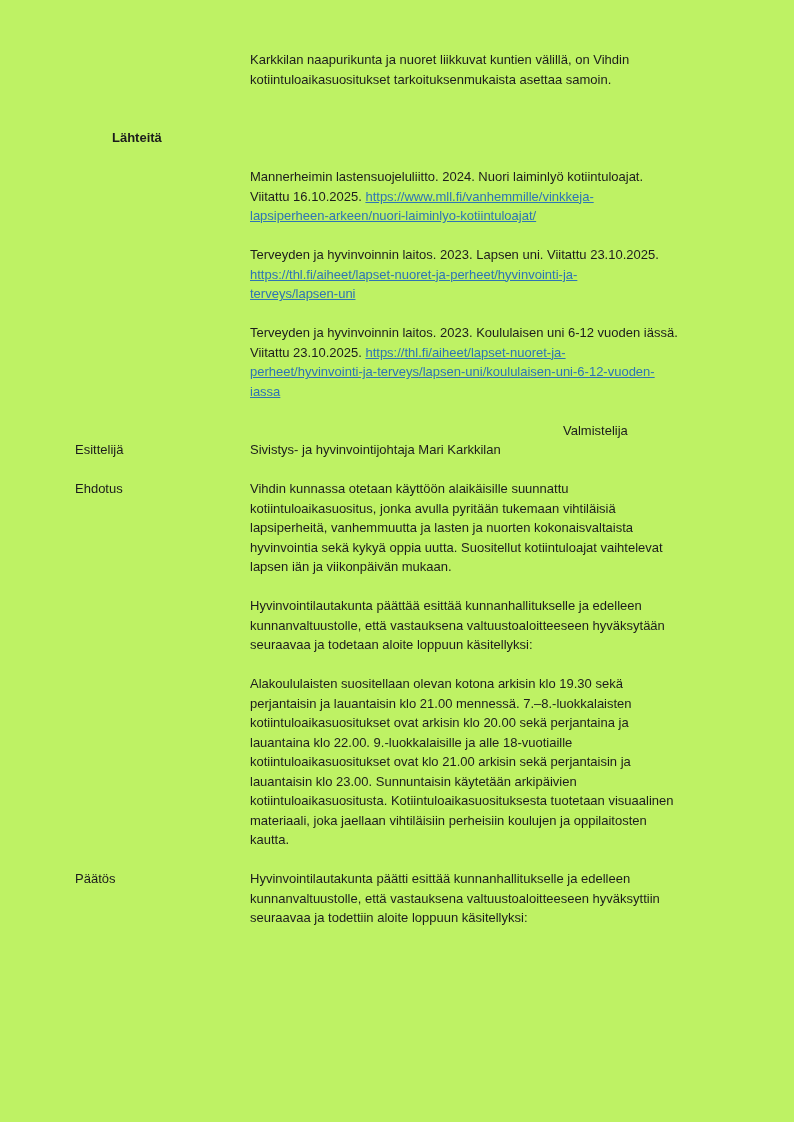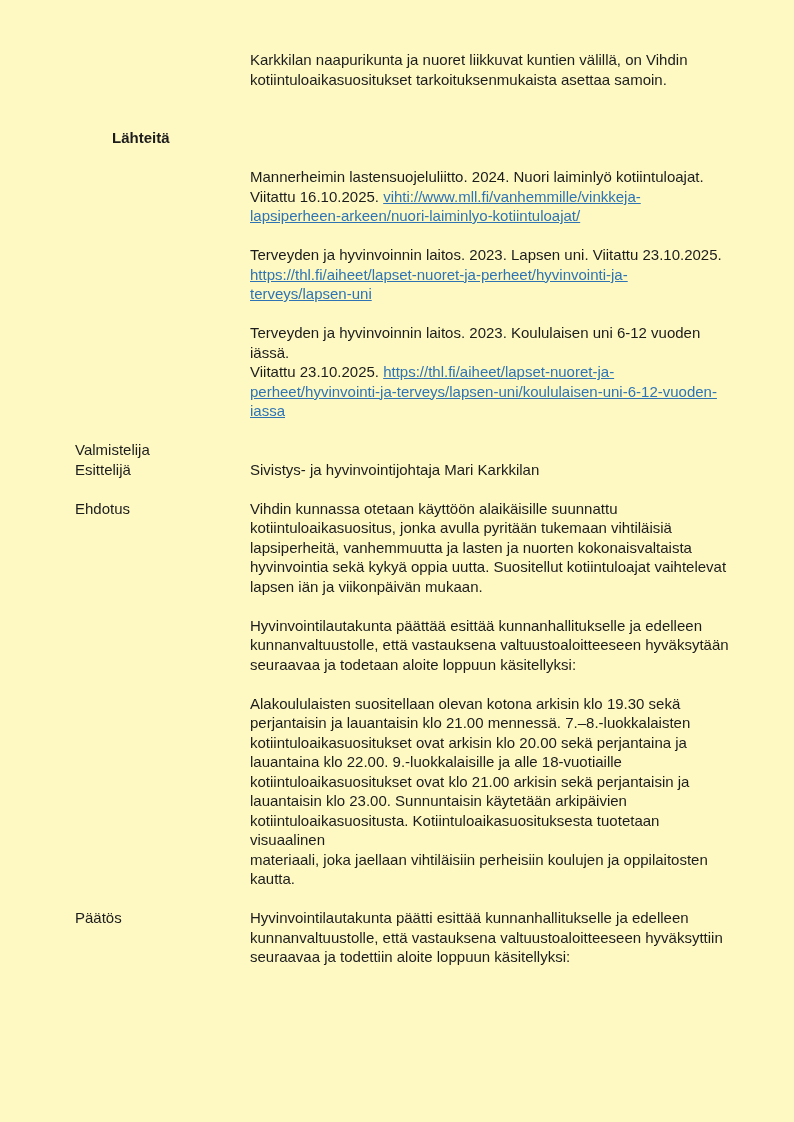--- a/index.html
+++ b/index.html
@@ -2,48 +2,48 @@
 <html><head>
 <meta charset="utf-8">
 <style>
   html, body { margin: 0; padding: 0; background: #ffffff; }
   .page {
     position: relative;
     width: 794px;
     height: 1122px;
     box-sizing: border-box;
     padding: 50px 56px 0 75px;
-    background: #fef9c3;
+    background: #bef264;
     font-family: "Liberation Sans", sans-serif;
-    font-size: 15px;
+    font-size: 13px;
     line-height: 19.5px;
     color: #1c1c1c;
     overflow: hidden;
   }
   .pre { white-space: pre-line; margin: 0 0 19.5px 0; }
   .indent { margin-left: 175px; }
   .intro { margin-bottom: 39px; }
   .heading { font-weight: 700; margin-left: 37px; }
-  .row { display: flex; }
+  .row { display: flex; justify-content: flex-end; }
   .label { width: 175px; flex: none; }
   .content { flex: 1; min-width: 0; }
   .link { color: #2e74b5; text-decoration: underline; cursor: pointer; }
 </style>
 </head>
 <body>
 
 <div class="page">
 
   <p class="pre indent intro">Karkkilan naapurikunta ja nuoret liikkuvat kuntien välillä, on Vihdin
 kotiintuloaikasuositukset tarkoituksenmukaista asettaa samoin.</p>
 
   <p class="pre indent heading">Lähteitä</p>
 
   <p class="pre indent"><span>Mannerheimin lastensuojeluliitto. 2024. Nuori laiminlyö kotiintuloajat.
-Viitattu 16.10.2025. </span><a class="link">vihti://www.mll.fi/vanhemmille/vinkkeja-
+Viitattu 16.10.2025. </span><a class="link">https://www.mll.fi/vanhemmille/vinkkeja-
 lapsiperheen-arkeen/nuori-laiminlyo-kotiintuloajat/</a></p>
 
 
   <p class="pre indent"><span>Terveyden ja hyvinvoinnin laitos. 2023. Lapsen uni. Viitattu 23.10.2025.
 </span><a class="link">https://thl.fi/aiheet/lapset-nuoret-ja-perheet/hyvinvointi-ja-
 terveys/lapsen-uni</a></p>
 
   <p class="pre indent"><span>Terveyden ja hyvinvoinnin laitos. 2023. Koululaisen uni 6-12 vuoden iässä.
 Viitattu 23.10.2025. </span><a class="link">https://thl.fi/aiheet/lapset-nuoret-ja-
 perheet/hyvinvointi-ja-terveys/lapsen-uni/koululaisen-uni-6-12-vuoden-

